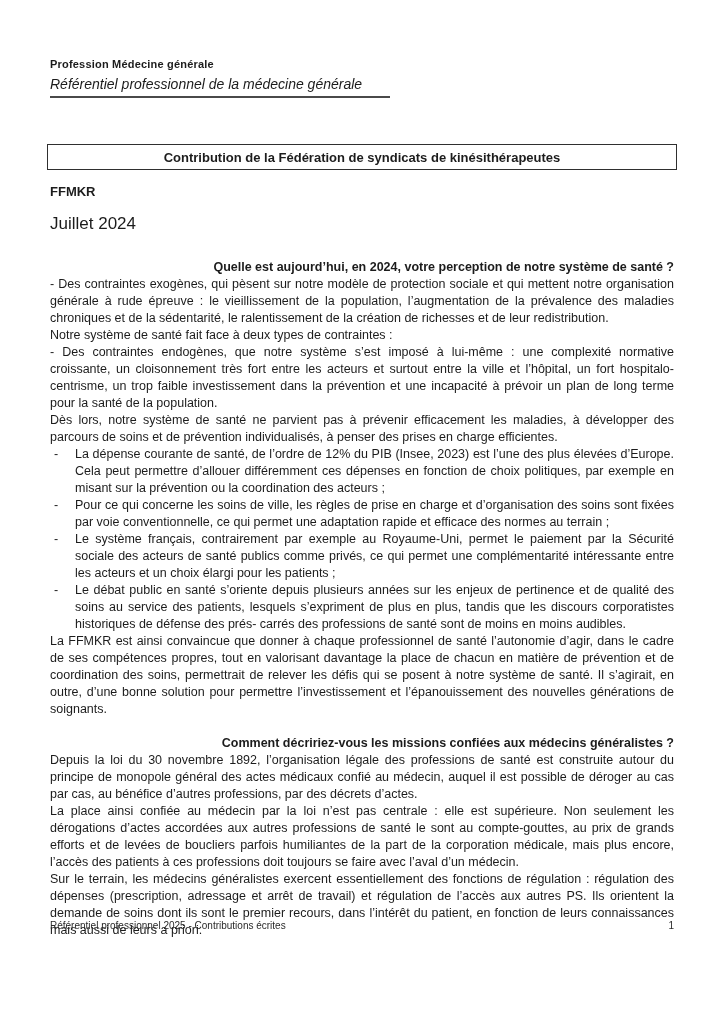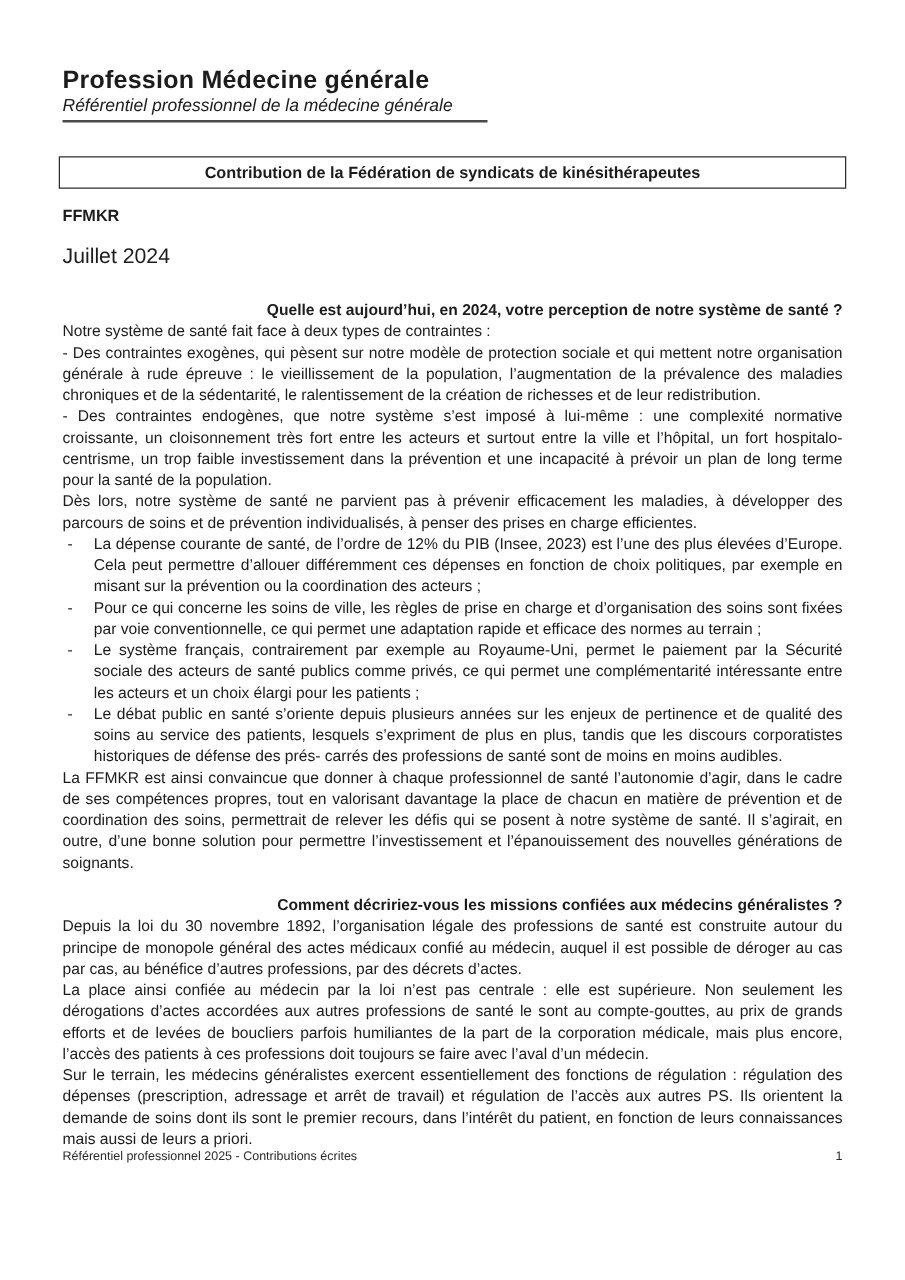--- a/index.html
+++ b/index.html
@@ -11,40 +11,40 @@
     background: #ffffff;
     box-sizing: border-box;
     padding: 54px 50px 0 50px;
     font-family: "Liberation Sans", sans-serif;
     color: #1c1c1c;
     overflow: hidden;
   }
 
   
   .doc-title {
-    font-size: 20px;
+    font-size: 11px;
     font-weight: bold;
     line-height: 20px;
     letter-spacing: 0.2px;
   }
   .doc-subtitle-wrap {
     width: 340px;
     border-bottom: 2px solid #4a4a4a;
     padding-bottom: 3px;
     margin-top: 1px;
   }
   .doc-subtitle {
     font-size: 14px;
     font-style: italic;
     line-height: 18px;
   }
 
   
   .contribution-box {
-    margin-top: 27px;
+    margin-top: 46px;
     margin-left: -3px;
     margin-right: -3px;
     border: 1px solid #2f2f2f;
     padding: 3px 4px;
     text-align: center;
   }
   .contribution-box span {
     font-size: 13px;
     font-weight: bold;
     line-height: 17px;
@@ -125,22 +125,22 @@
 
   <div class="contribution-box">
     <span>Contribution de la Fédération de syndicats de kinésithérapeutes</span>
   </div>
 
   <div class="org-name">FFMKR</div>
   <div class="doc-date">Juillet 2024</div>
 
   <section class="section-1">
     <h2 class="section-heading">Quelle est aujourd’hui, en 2024, votre perception de notre système de santé ?</h2>
+    <p class="body-par">- Des contraintes exogènes, qui pèsent sur notre modèle de protection sociale et qui mettent notre organisation générale à rude épreuve : le vieillissement de la population, l’augmentation de la prévalence des maladies chroniques et de la sédentarité, le ralentissement de la création de richesses et de leur redistribution.</p>
     <p class="body-par">Notre système de santé fait face à deux types de contraintes :</p>
-    <p class="body-par">- Des contraintes exogènes, qui pèsent sur notre modèle de protection sociale et qui mettent notre organisation générale à rude épreuve : le vieillissement de la population, l’augmentation de la prévalence des maladies chroniques et de la sédentarité, le ralentissement de la création de richesses et de leur redistribution.</p>
     <p class="body-par">- Des contraintes endogènes, que notre système s’est imposé à lui-même : une complexité normative croissante, un cloisonnement très fort entre les acteurs et surtout entre la ville et l’hôpital, un fort hospitalo-centrisme, un trop faible investissement dans la prévention et une incapacité à prévoir un plan de long terme pour la santé de la population.</p>
     <p class="body-par">Dès lors, notre système de santé ne parvient pas à prévenir efficacement les maladies, à développer des parcours de soins et de prévention individualisés, à penser des prises en charge efficientes.</p>
 
     <div class="bullet-item">
       <span class="bullet-marker">-</span>
       <span class="bullet-text">La dépense courante de santé, de l’ordre de 12% du PIB (Insee, 2023) est l’une des plus élevées d’Europe. Cela peut permettre d’allouer différemment ces dépenses en fonction de choix politiques, par exemple en misant sur la prévention ou la coordination des acteurs ;</span>
     </div>
     <div class="bullet-item">
       <span class="bullet-marker">-</span>
       <span class="bullet-text">Pour ce qui concerne les soins de ville, les règles de prise en charge et d’organisation des soins sont fixées par voie conventionnelle, ce qui permet une adaptation rapide et efficace des normes au terrain ;</span>

